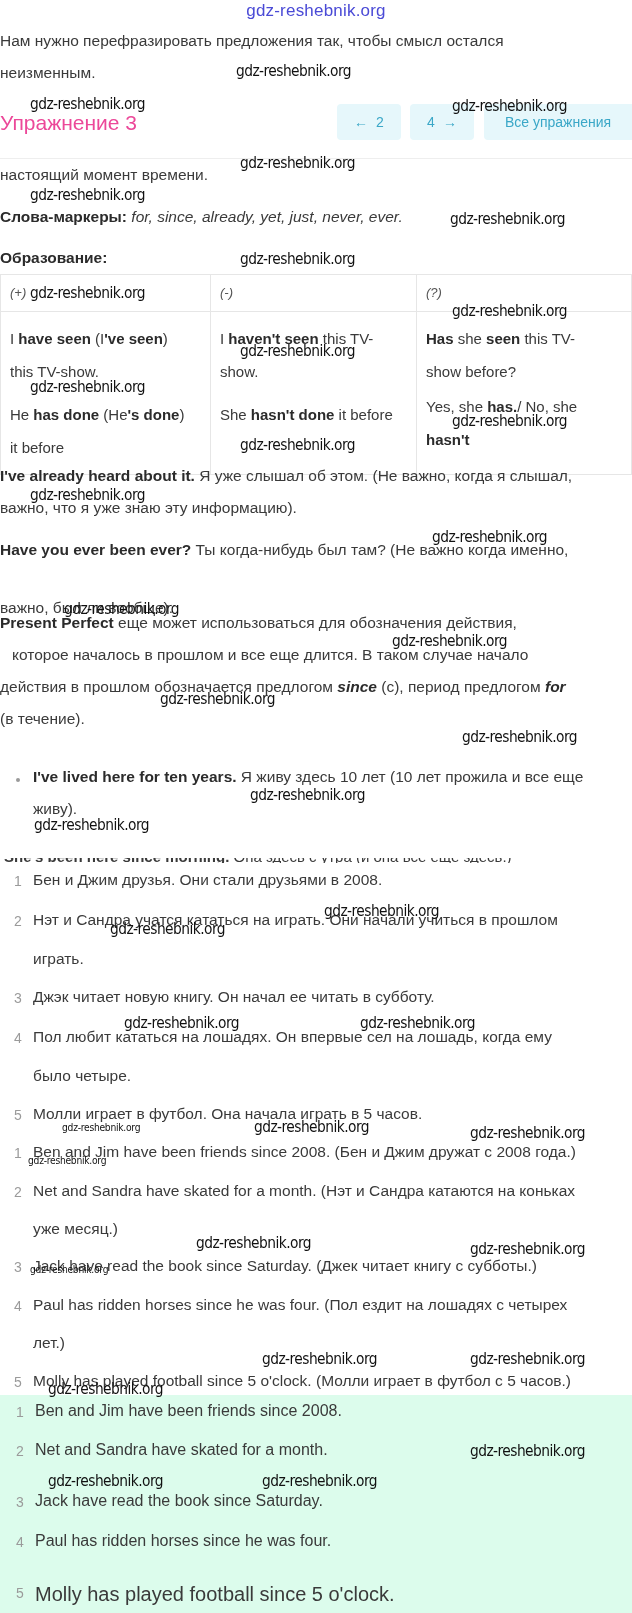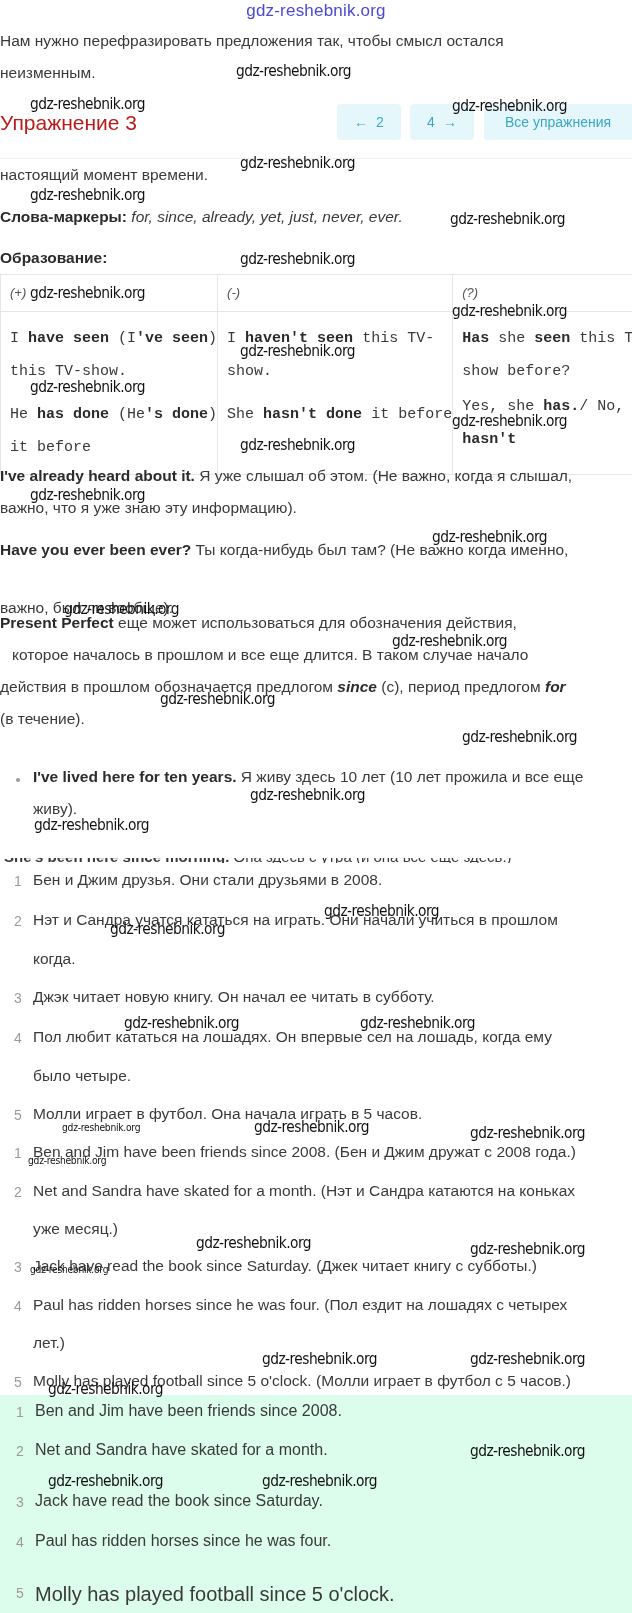--- a/index.html
+++ b/index.html
@@ -13,33 +13,33 @@
   .i { font-style: italic; }
   .top-wm {
     position: absolute; top: 1px; left: 0; width: 632px; text-align: center;
     font-size: 17px; color: #4a4ad6; letter-spacing: 0.2px;
   }
   .wm {
     position: absolute; font-family: "DejaVu Sans", sans-serif; font-size: 15px;
     color: #111111; white-space: nowrap; letter-spacing: -0.6px; transform: scaleX(0.92); transform-origin: left;
   }
   .wm.small { font-size: 10px; letter-spacing: -0.3px; }
-  .title { position: absolute; left: 0; top: 111px; font-size: 21px; color: #b91c1c; }
+  .title { position: absolute; left: 0; top: 111px; font-size: 21px; color: #ec4899; }
   .navbtn {
     position: absolute; top: 104px; height: 36px; background: #e6f7fb;
     border-radius: 4px; color: #3aa7c7; font-size: 14px; display: flex; align-items: center;
     justify-content: center; gap: 8px; cursor: pointer;
   }
   .sep-line { position: absolute; left: 0; top: 158px; width: 632px; height: 1px; background: #eeeeee; }
   table.form { position: absolute; left: 0; top: 274px; width: 632px; border-collapse: collapse; }
   table.form td { border: 1px solid #e6e6e6; vertical-align: top; padding: 0 0 0 9px; font-size: 15px; color: #3a3a3a; }
   table.form td.c0 { width: 200px; }
   table.form td.c1 { width: 196px; }
   .hdr-cell { height: 36px; line-height: 36px; font-style: italic; font-size: 13px; color: #555; }
-  .cell-line { height: 33px; line-height: 33px; white-space: nowrap; font-family: Liberation Mono, monospace; }
+  .cell-line { height: 33px; line-height: 33px; white-space: nowrap; }
   .num { position: absolute; font-size: 14px; color: #9a9a9a; }
   .green-bg { position: absolute; left: 0; top: 1395px; width: 632px; height: 218px; background: #dcfcec; }
   .bullet { position: absolute; width: 4px; height: 4px; border-radius: 2px; background: #9a9a9a; }
   .cut { position: absolute; left: 4px; top: 858px; width: 610px; height: 5px; overflow: hidden; }
   .cut span { display: block; margin-top: -10px; font-size: 15px; color: #3a3a3a; white-space: nowrap; }
 </style>
 </head>
 <body>
 
 <div class="top-wm">gdz-reshebnik.org</div>
@@ -130,21 +130,21 @@
 <div class="abs txt" style="left:33px;top:800px;">живу).</div>
 <div class="cut">
   <span><b>She's been here since morning.</b><span style="display:inline;margin:0"> Она здесь с утра (и она все еще здесь.)</span></span>
 </div>
 
 <div id="tasks">
     <div class="num" style="left: 14px; top: 873px;">1</div>
     <div class="abs txt" style="left: 33px; top: 871px;">Бен и Джим друзья. Они стали друзьями в 2008.</div>
     <div class="num" style="left: 14px; top: 913px;">2</div>
     <div class="abs txt" style="left: 33px; top: 911px;">Нэт и Сандра учатся кататься на играть. Они начали учиться в прошлом</div>
-    <div class="abs txt" style="left: 33px; top: 950px;">когда.</div>
+    <div class="abs txt" style="left: 33px; top: 950px;">играть.</div>
     <div class="num" style="left: 14px; top: 990px;">3</div>
     <div class="abs txt" style="left: 33px; top: 988px;">Джэк читает новую книгу. Он начал ее читать в субботу.</div>
     <div class="num" style="left: 14px; top: 1030px;">4</div>
     <div class="abs txt" style="left: 33px; top: 1028px;">Пол любит кататься на лошадях. Он впервые сел на лошадь, когда ему</div>
     <div class="abs txt" style="left: 33px; top: 1067px;">было четыре.</div>
     <div class="num" style="left: 14px; top: 1107px;">5</div>
     <div class="abs txt" style="left: 33px; top: 1105px;">Молли играет в футбол. Она начала играть в 5 часов.</div>
   </div>
 
 <div id="solutions">

